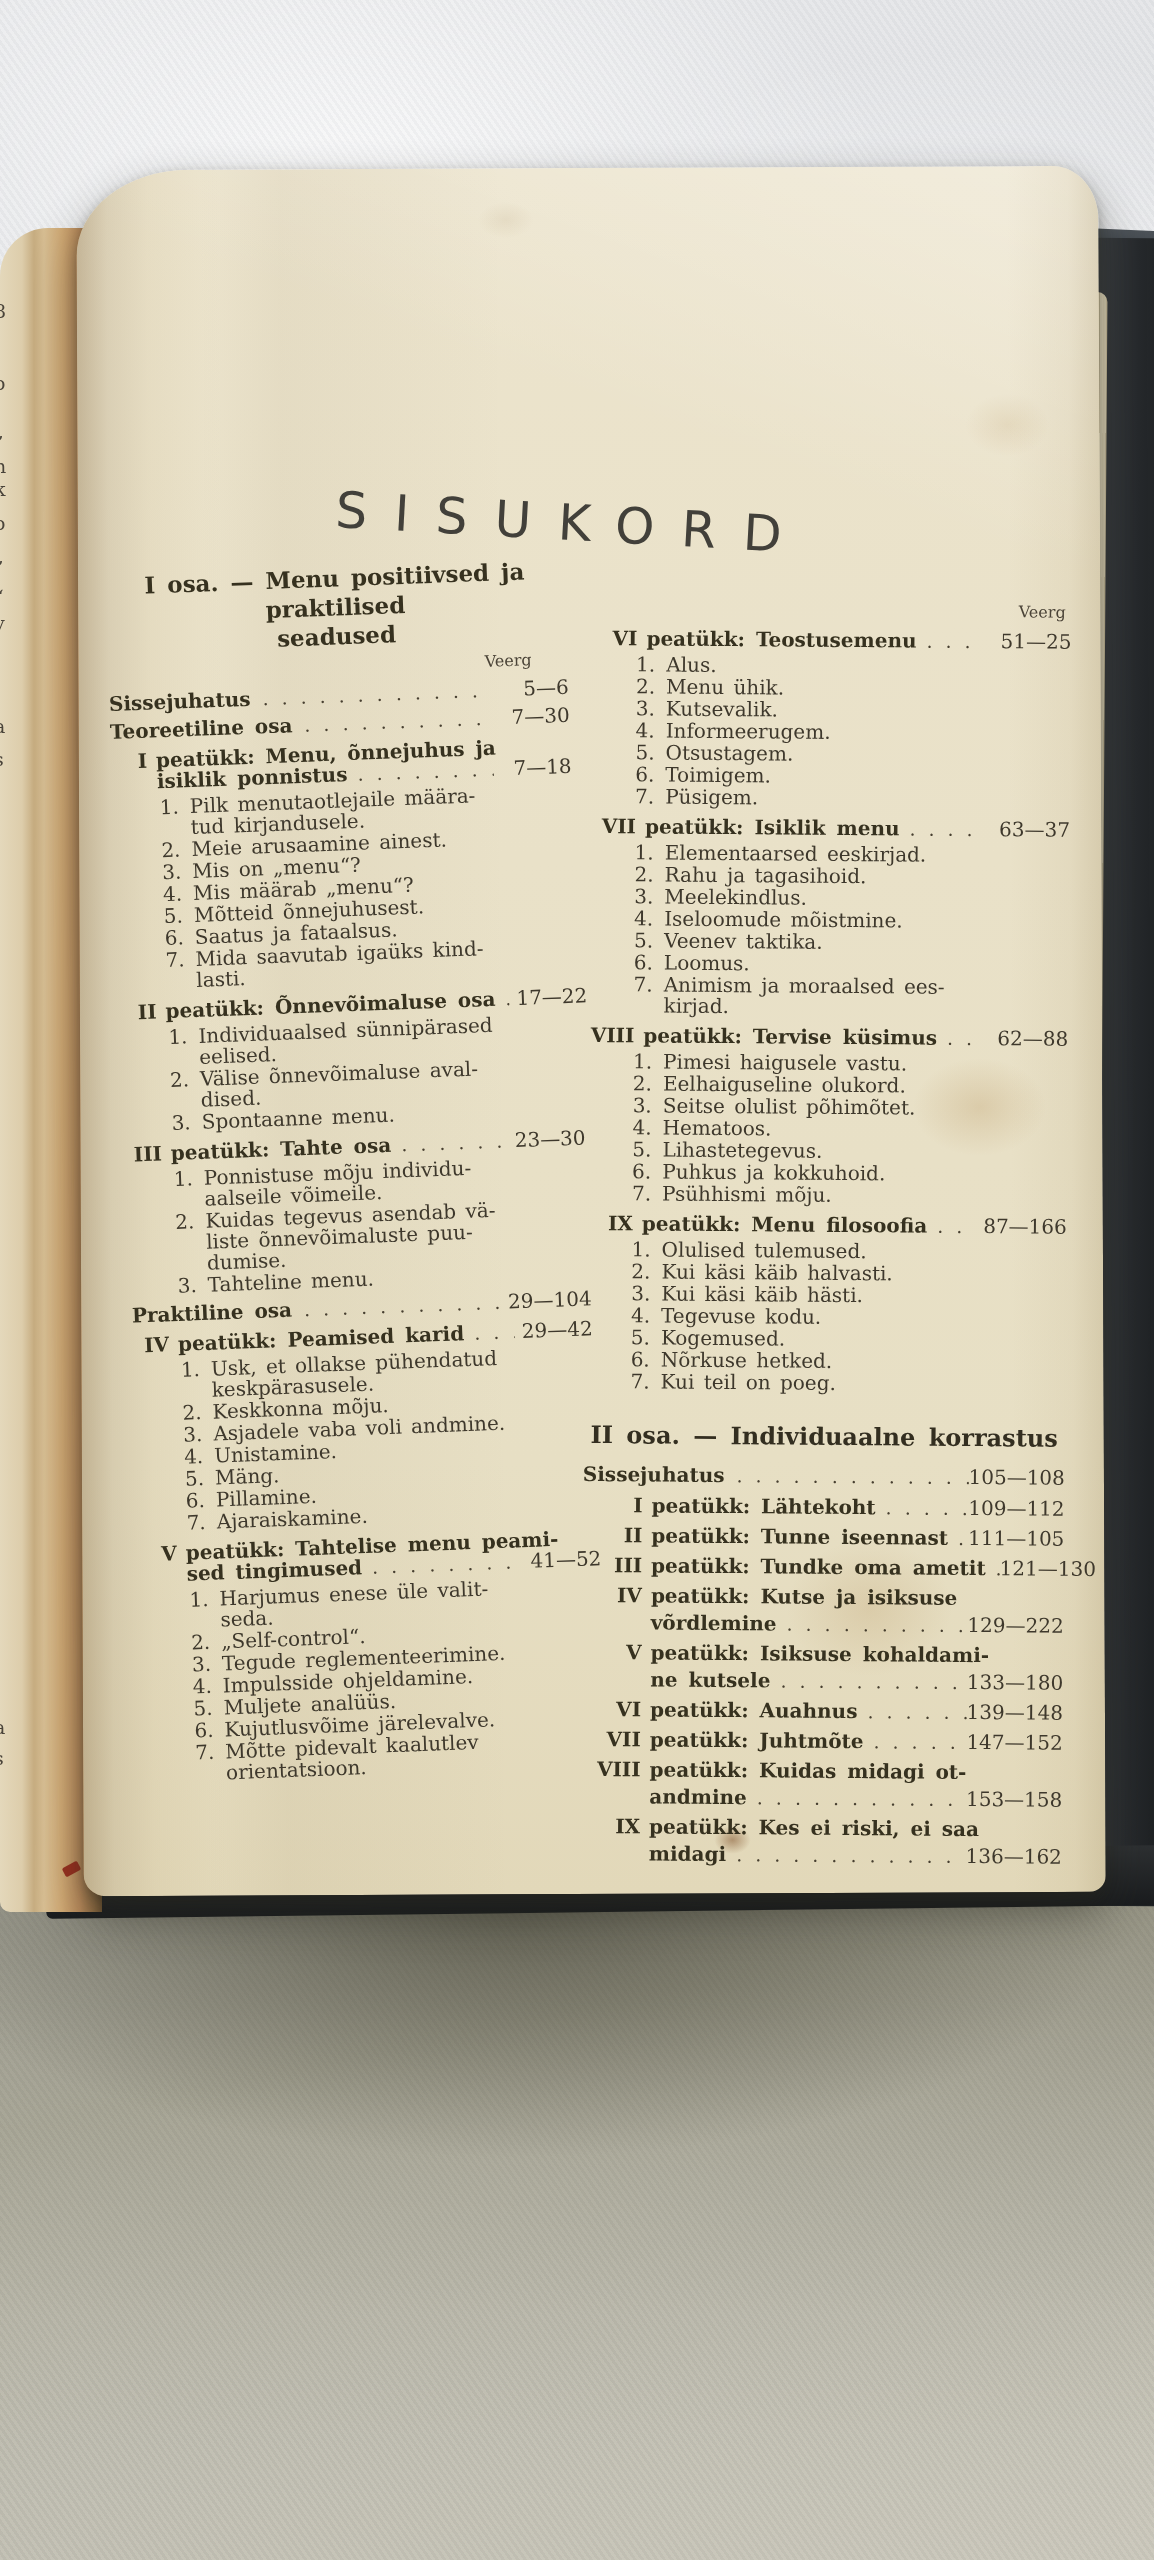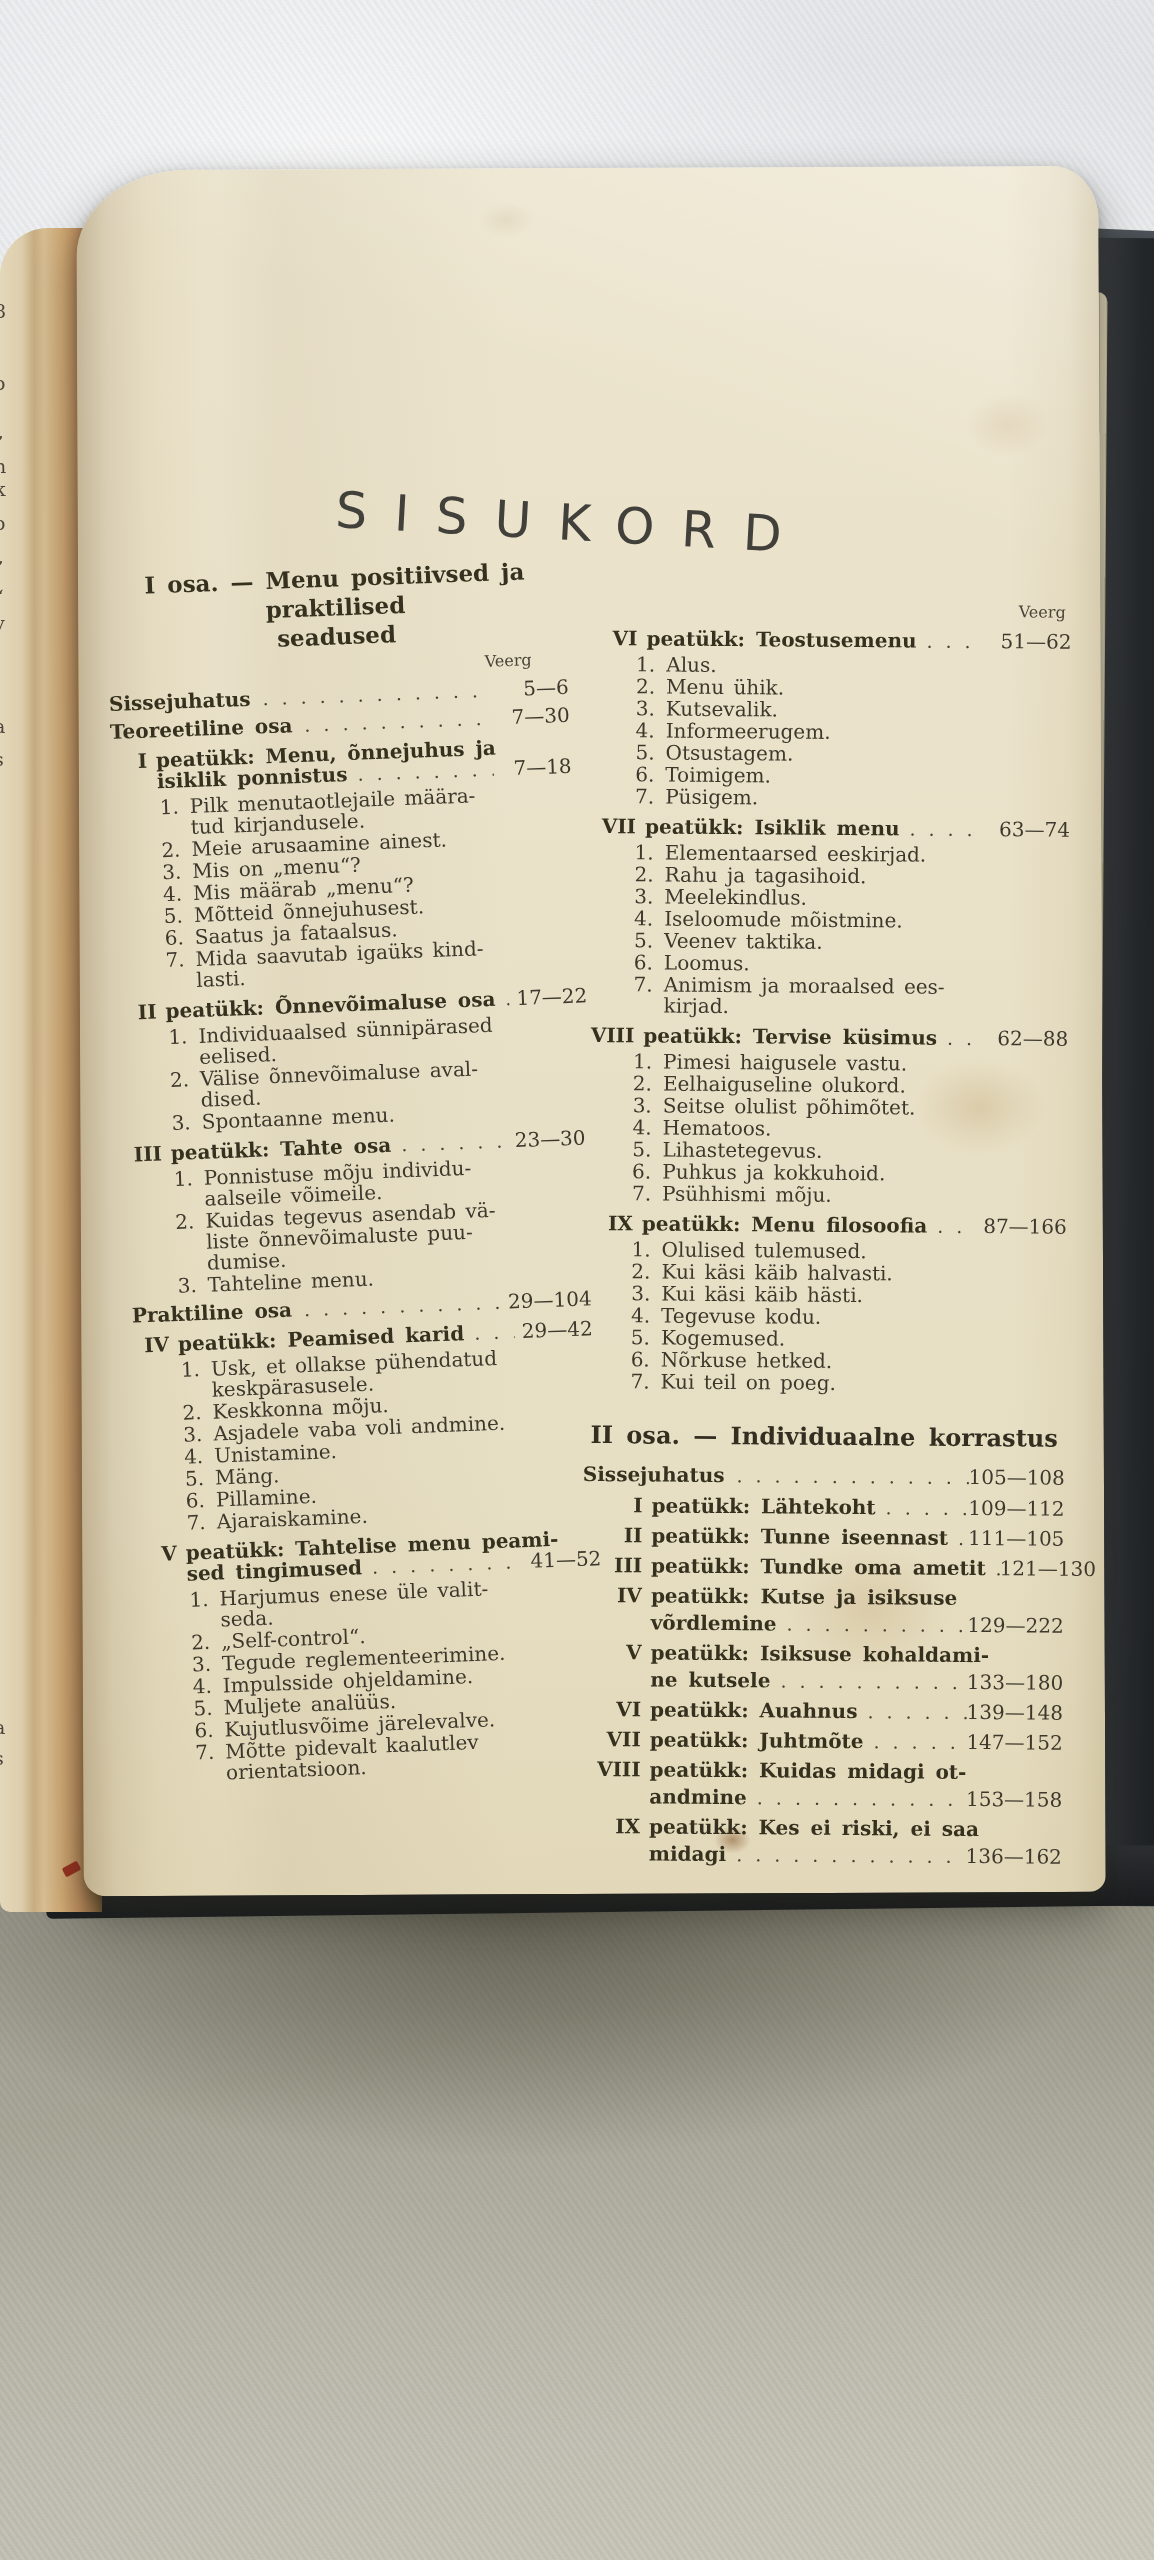--- a/index.html
+++ b/index.html
@@ -321,21 +321,21 @@
     </div>
     <div class="col col-right">
       <div class="veerg">Veerg</div>
       <div id="col-right-entries">
           <div class="chapter">
             <span class="numeral">VI</span>
             <div class="chlines">
               <div class="chline">
                 <span class="t">peatükk: Teostusemenu</span>
                 <span class="leader">........................</span>
-                <span class="pages">51—62</span>
+                <span class="pages">51—25</span>
               </div>
             </div>
           </div>
           <div class="item">
             <span class="inum">1.</span>
             <span class="itext">Alus.</span>
           </div>
           <div class="item">
             <span class="inum">2.</span>
             <span class="itext">Menu ühik.</span>
@@ -359,21 +359,21 @@
           <div class="item">
             <span class="inum">7.</span>
             <span class="itext">Püsigem.</span>
           </div>
           <div class="chapter">
             <span class="numeral">VII</span>
             <div class="chlines">
               <div class="chline">
                 <span class="t">peatükk: Isiklik menu</span>
                 <span class="leader">........................</span>
-                <span class="pages">63—74</span>
+                <span class="pages">63—37</span>
               </div>
             </div>
           </div>
           <div class="item">
             <span class="inum">1.</span>
             <span class="itext">Elementaarsed eeskirjad.</span>
           </div>
           <div class="item">
             <span class="inum">2.</span>
             <span class="itext">Rahu ja tagasihoid.</span>

